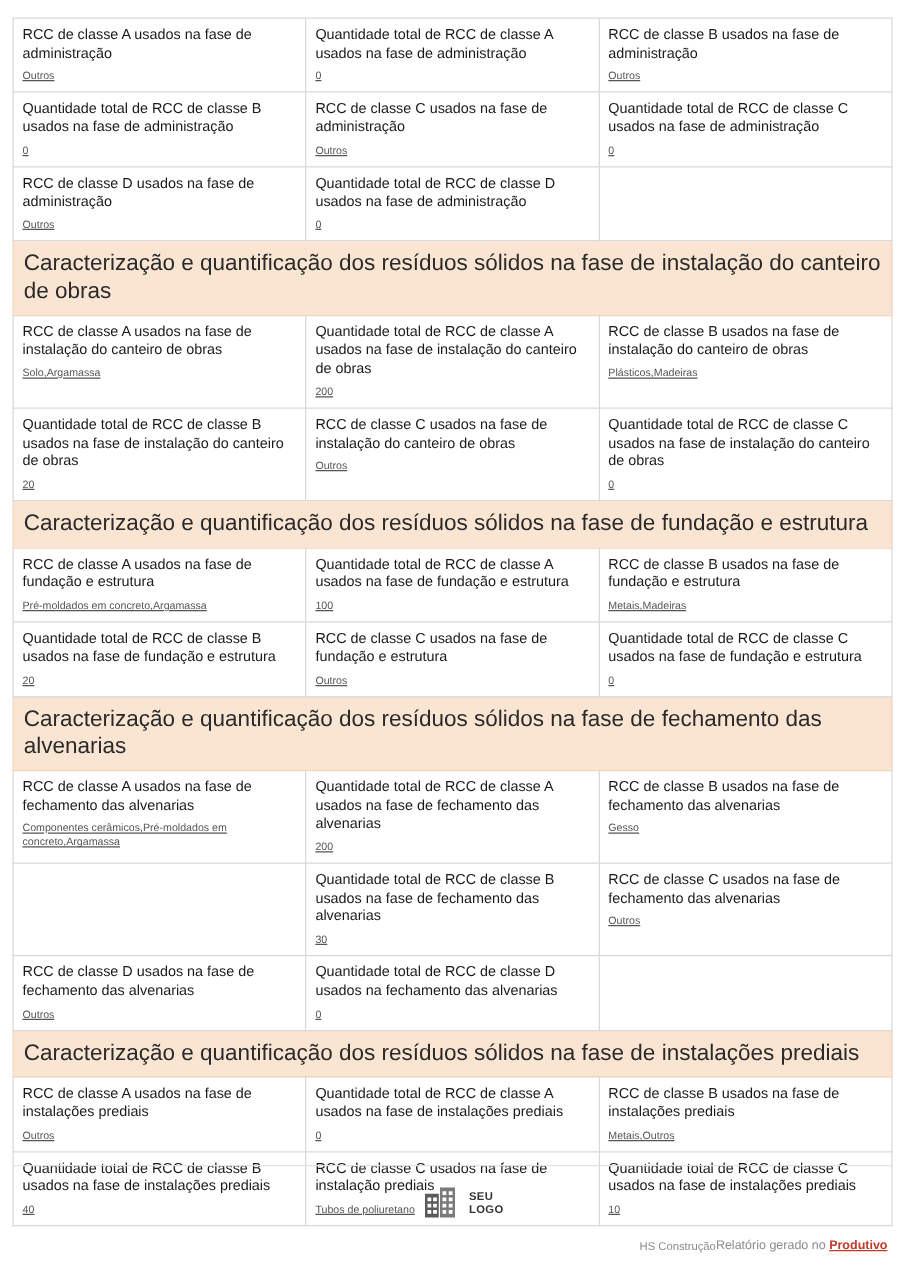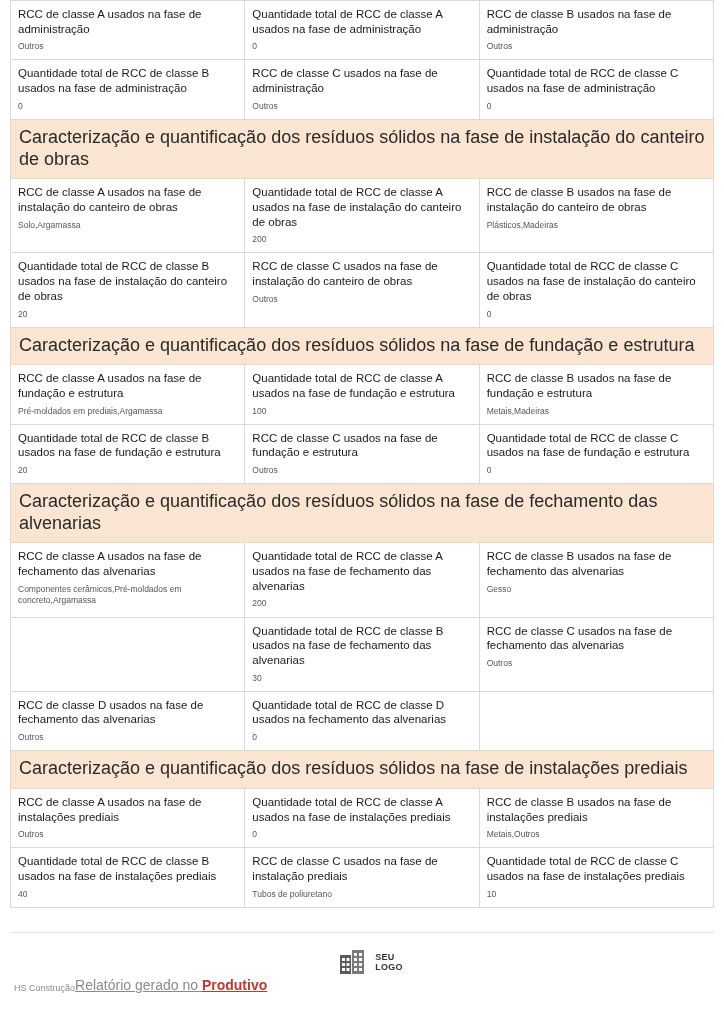--- a/index.html
+++ b/index.html
@@ -7,21 +7,21 @@
     margin: 0;
     padding: 0;
     background: #ffffff;
     font-family: "Liberation Sans", sans-serif;
   }
   .page {
     width: 724px;
     height: 1024px;
     position: relative;
     background: #ffffff;
-    padding: 0 10px 0 10px;
+    padding: 14px 10px 0 10px;
     overflow: hidden;
   }
   table.grid {
     width: 704px;
     border-collapse: collapse;
     table-layout: fixed;
   }
   table.grid td {
     border: 1px solid #d9d9d9;
     vertical-align: top;
@@ -33,20 +33,21 @@
     font-size: 11.5px;
     color: #1a1a1a;
     line-height: 1.28;
     font-weight: 400;
   }
   .val {
     font-size: 8.5px;
     color: #555555;
     line-height: 1.3;
     margin-top: 5px;
+    text-decoration: underline;
   }
   tr.section td {
     background: #fae5d3;
     border: 1px solid #f0d5bf;
     padding: 7px 8px 8px 8px;
   }
   .section-title {
     font-size: 18px;
     color: #2a2a2a;
     font-weight: 400;
@@ -75,32 +76,32 @@
   }
   .logo-text {
     font-size: 9px;
     line-height: 1.15;
     color: #333;
     font-weight: 700;
     letter-spacing: .3px;
   }
   .footer-bottom {
     display: flex;
-    justify-content: flex-start;
+    justify-content: flex-end;
     align-items: flex-end;
+    margin-top: 14px;
     padding: 0 4px 6px 4px;
   }
   .company {
     font-size: 9px;
     color: #8a8a8a;
   }
   .generated {
-    font-size: 14px;
+    font-size: 10px;
     color: #8a8a8a;
-    text-decoration: underline;
   }
   .generated a {
     color: #c0392b;
     text-decoration: underline;
     font-weight: 700;
   }
 </style>
 </head>
 <body>
 
@@ -129,20 +130,31 @@
           </td>
           <td>
             <div class="lbl">RCC de classe C usados na fase de administração</div>
             <div class="val">Outros</div>
           </td>
           <td>
             <div class="lbl">Quantidade total de RCC de classe C usados na fase de administração</div>
             <div class="val">0</div>
           </td>
         </tr>
+        <tr>
+          <td>
+            <div class="lbl">RCC de classe D usados na fase de administração</div>
+            <div class="val">Outros</div>
+          </td>
+          <td>
+            <div class="lbl">Quantidade total de RCC de classe D usados na fase de administração</div>
+            <div class="val">0</div>
+          </td>
+          <td class="empty"></td>
+        </tr>
         <tr class="section">
           <td colspan="3">
             <div class="section-title">Caracterização e quantificação dos resíduos sólidos na fase de instalação do canteiro de obras</div>
           </td>
         </tr>
         <tr>
           <td>
             <div class="lbl">RCC de classe A usados na fase de instalação do canteiro de obras</div>
             <div class="val">Solo,Argamassa</div>
           </td>
@@ -170,21 +182,21 @@
           </td>
         </tr>
         <tr class="section">
           <td colspan="3">
             <div class="section-title">Caracterização e quantificação dos resíduos sólidos na fase de fundação e estrutura</div>
           </td>
         </tr>
         <tr>
           <td>
             <div class="lbl">RCC de classe A usados na fase de fundação e estrutura</div>
-            <div class="val">Pré-moldados em prediais,Argamassa</div>
+            <div class="val">Pré-moldados em concreto,Argamassa</div>
           </td>
           <td>
             <div class="lbl">Quantidade total de RCC de classe A usados na fase de fundação e estrutura</div>
             <div class="val">100</div>
           </td>
           <td>
             <div class="lbl">RCC de classe B usados na fase de fundação e estrutura</div>
             <div class="val">Metais,Madeiras</div>
           </td>
         </tr>

